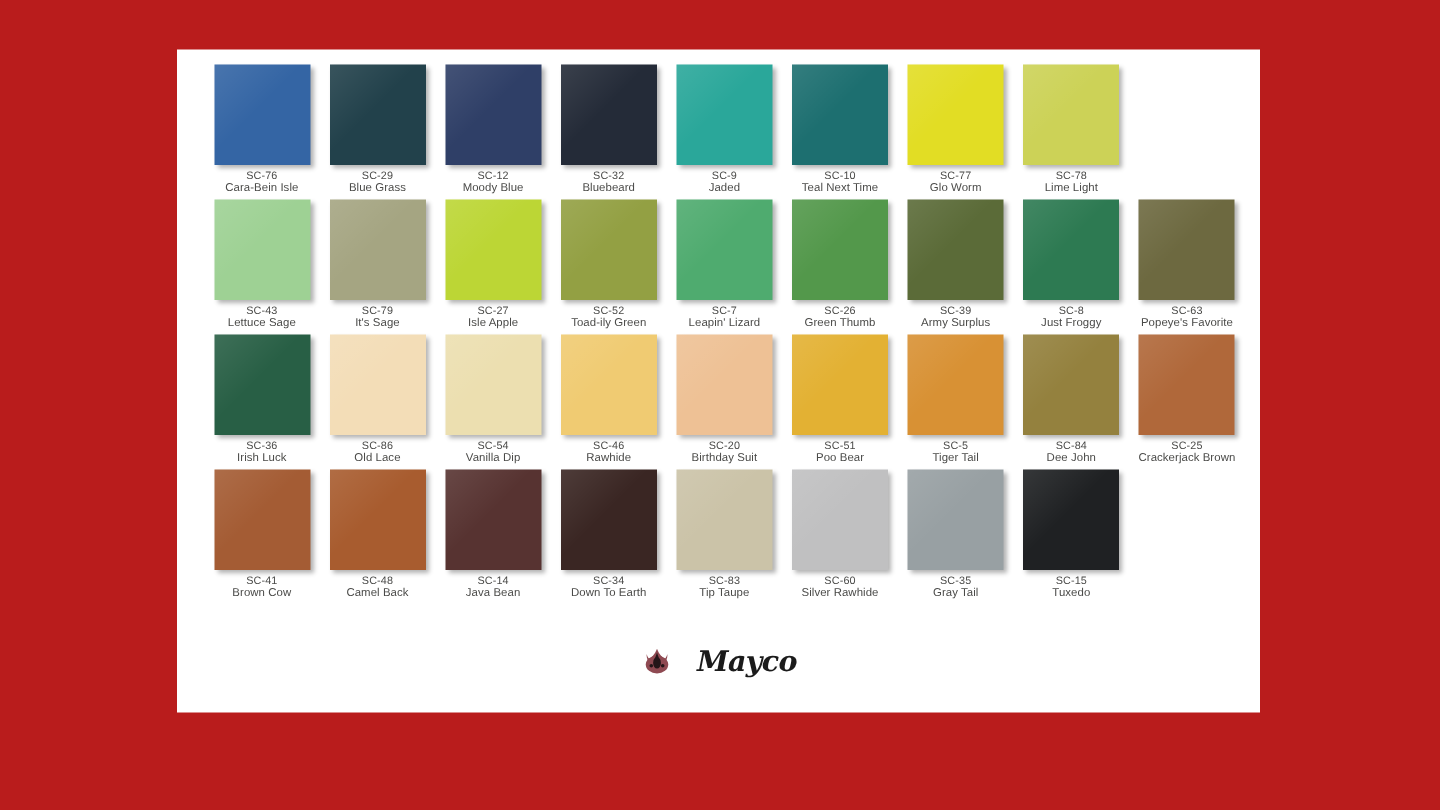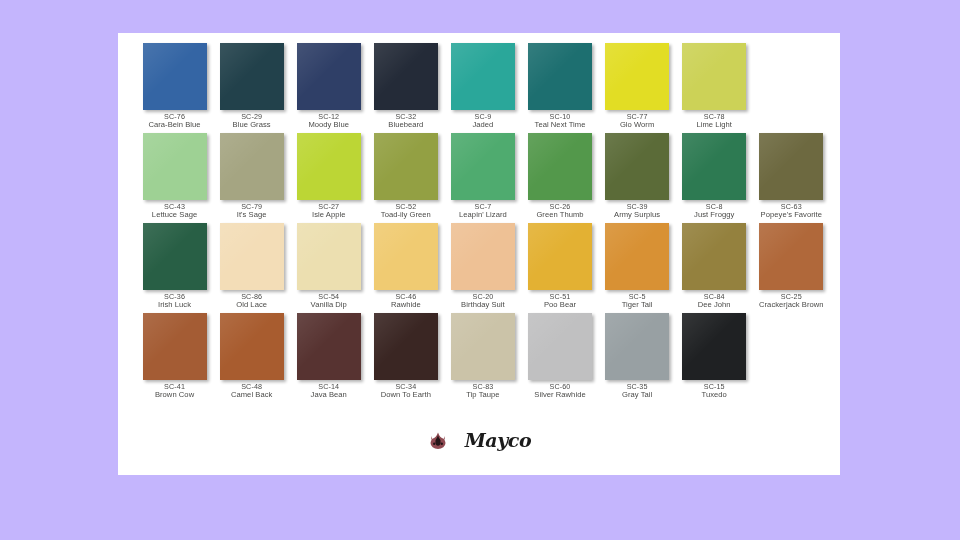--- a/index.html
+++ b/index.html
@@ -11,21 +11,21 @@
   body {
     width: 960px;
     height: 540px;
     overflow: hidden;
     font-family: "Liberation Sans", sans-serif;
   }
   #stage {
     position: relative;
     width: 960px;
     height: 540px;
-    background: #c4b5fd;
+    background: #b91c1c;
     overflow: hidden;
   }
   
   #chart-card {
     position: absolute;
     left: 118px;
     top: 33px;
     width: 722px;
     height: 442px;
     background: #ffffff;
@@ -80,21 +80,21 @@
     letter-spacing: 0.05px;
     white-space: nowrap;
   }
   
   #brand {
     position: absolute;
     left: 0;
     right: 0;
     top: 398px;
     display: flex;
-    align-items: flex-start;
+    align-items: center;
     justify-content: center;
     gap: 16px;
   }
   #brand-mark {
     width: 22px;
     height: 20px;
     flex: 0 0 auto;
   }
   #brand-wordmark {
     font-family: "DejaVu Serif", serif;
@@ -112,21 +112,21 @@
 <div id="stage">
 
   <div id="chart-card">
 
     <div id="swatch-grid">
         <div class="swatch-row">
           <div class="swatch-cell">
             <div class="chip" title="Cara-Bein Blue" style="background: rgb(52, 101, 164);"></div>
             <div class="chip-labels">
               <span class="chip-code">SC-76</span>
-              <span class="chip-name">Cara-Bein Blue</span>
+              <span class="chip-name">Cara-Bein Isle</span>
             </div>
           </div>
           <div class="swatch-cell">
             <div class="chip" title="Blue Grass" style="background: rgb(34, 65, 75);"></div>
             <div class="chip-labels">
               <span class="chip-code">SC-29</span>
               <span class="chip-name">Blue Grass</span>
             </div>
           </div>
           <div class="swatch-cell">

